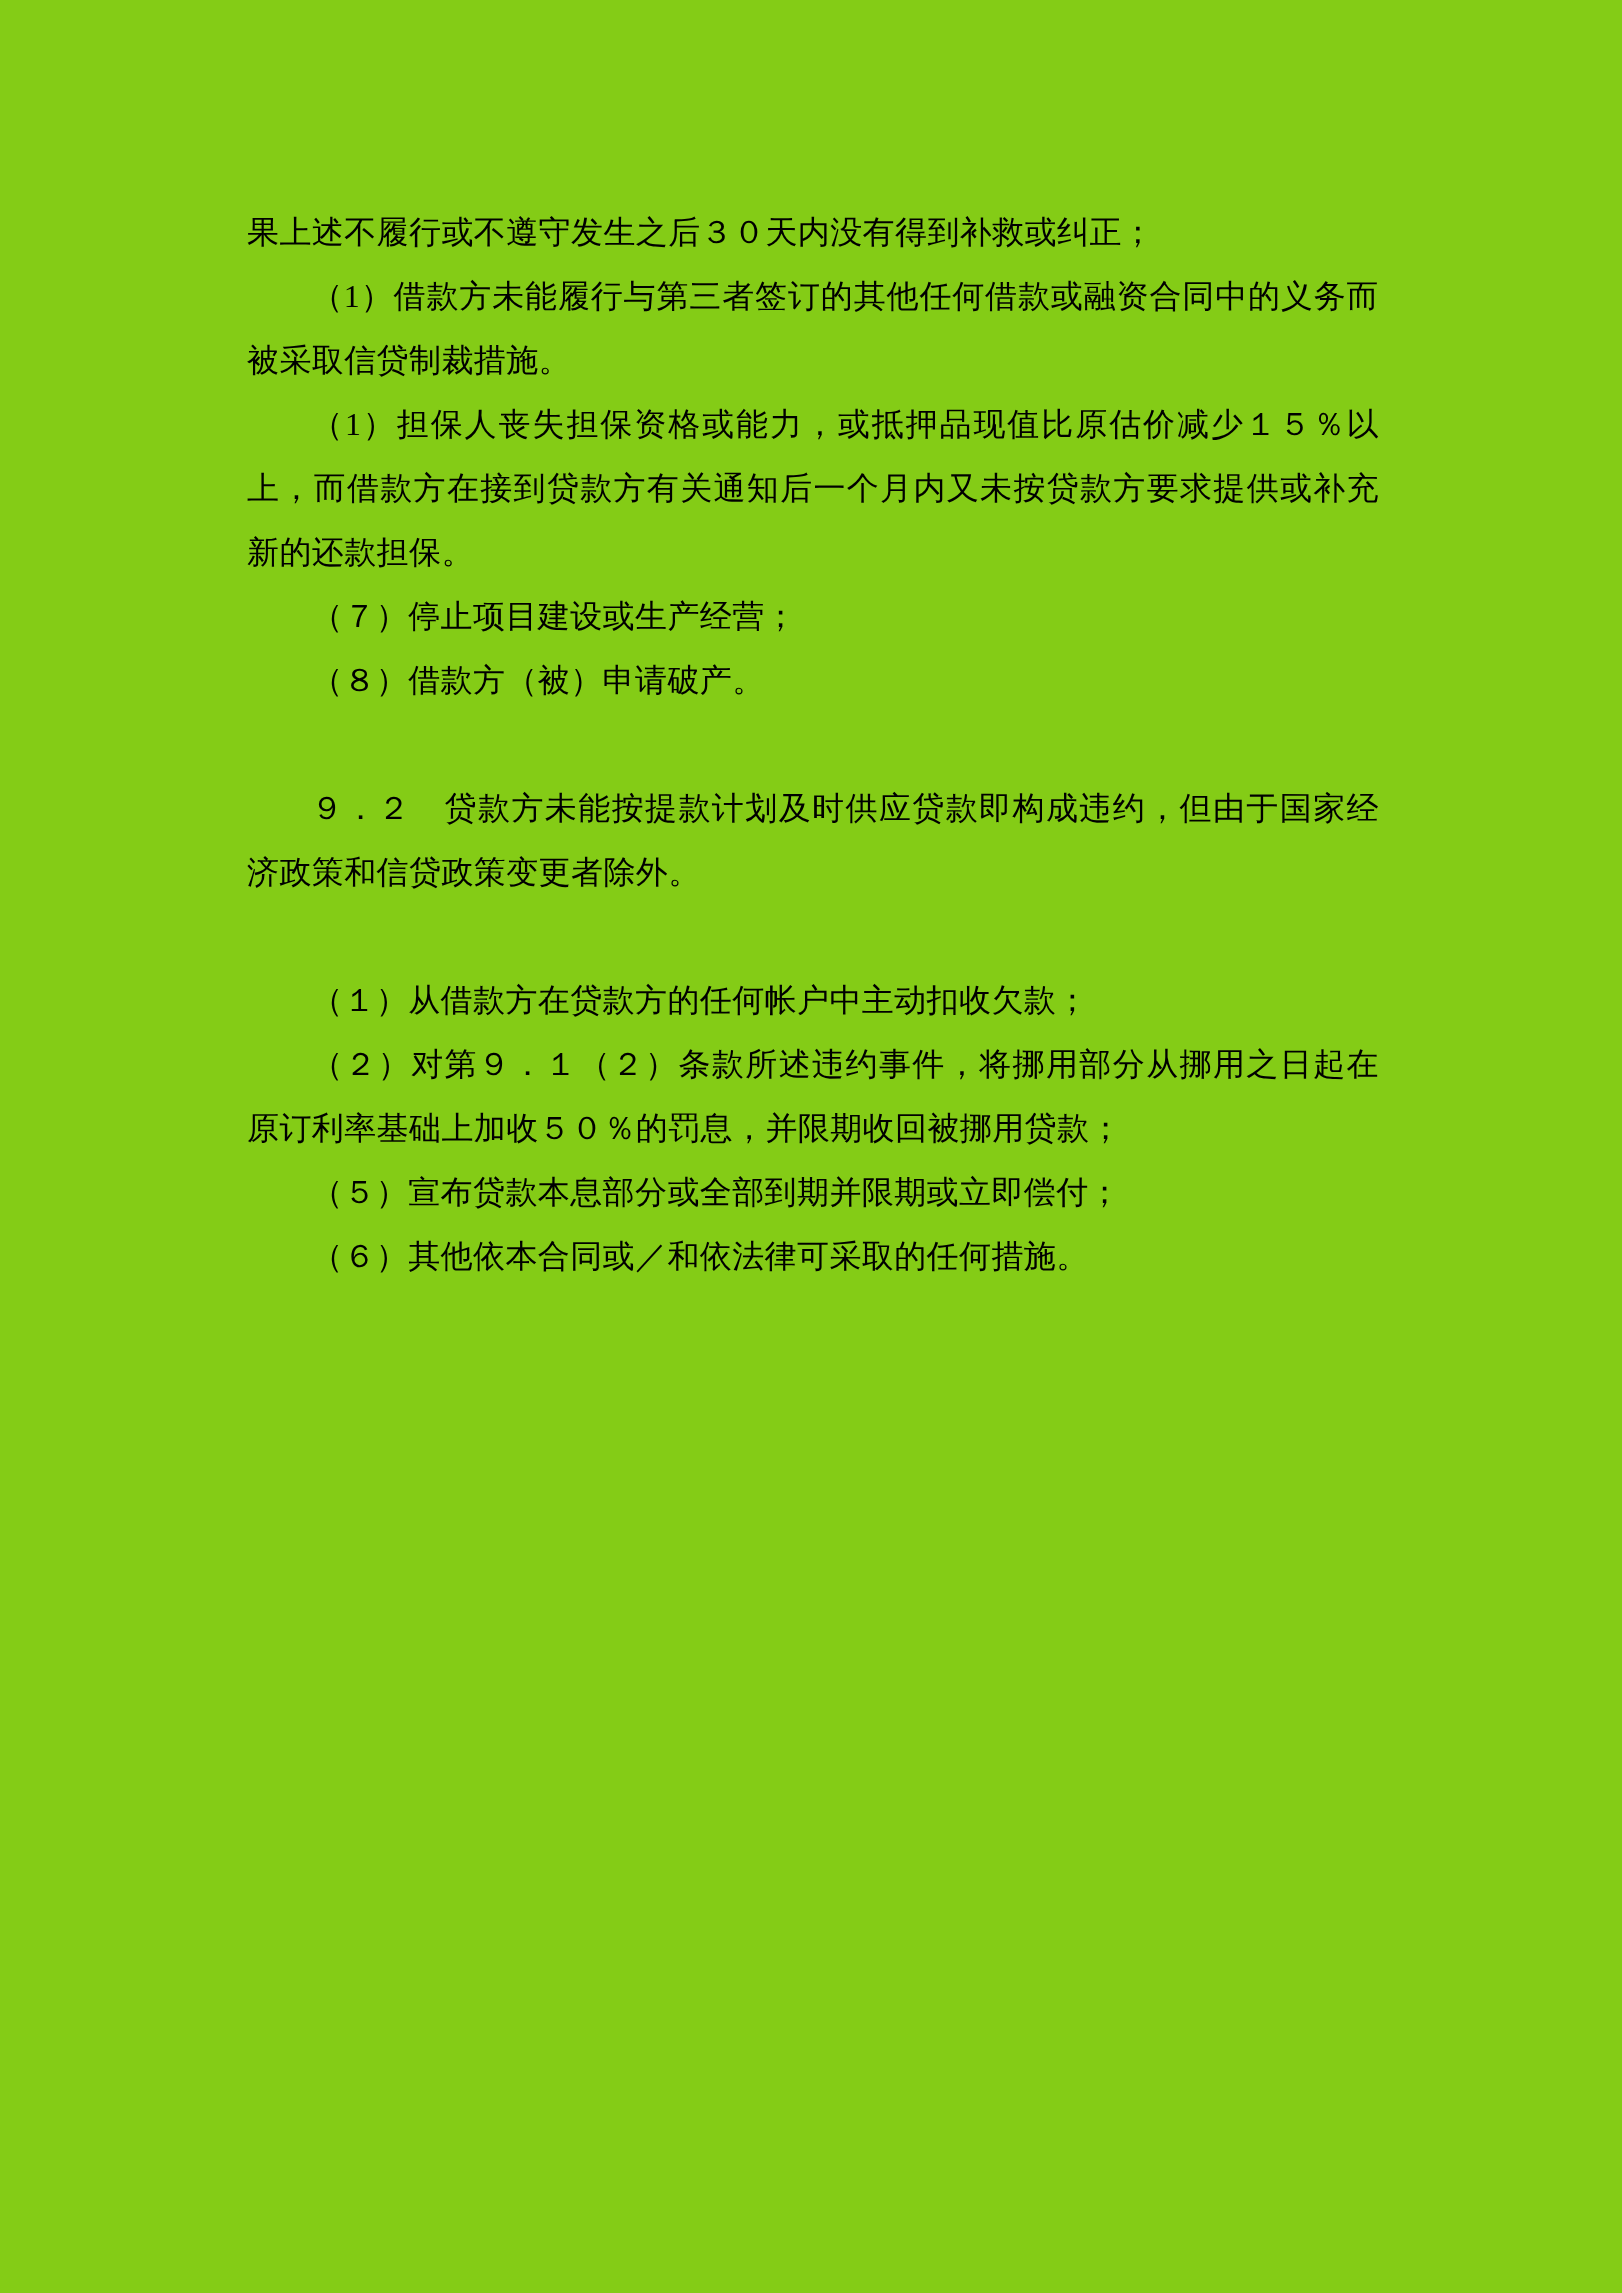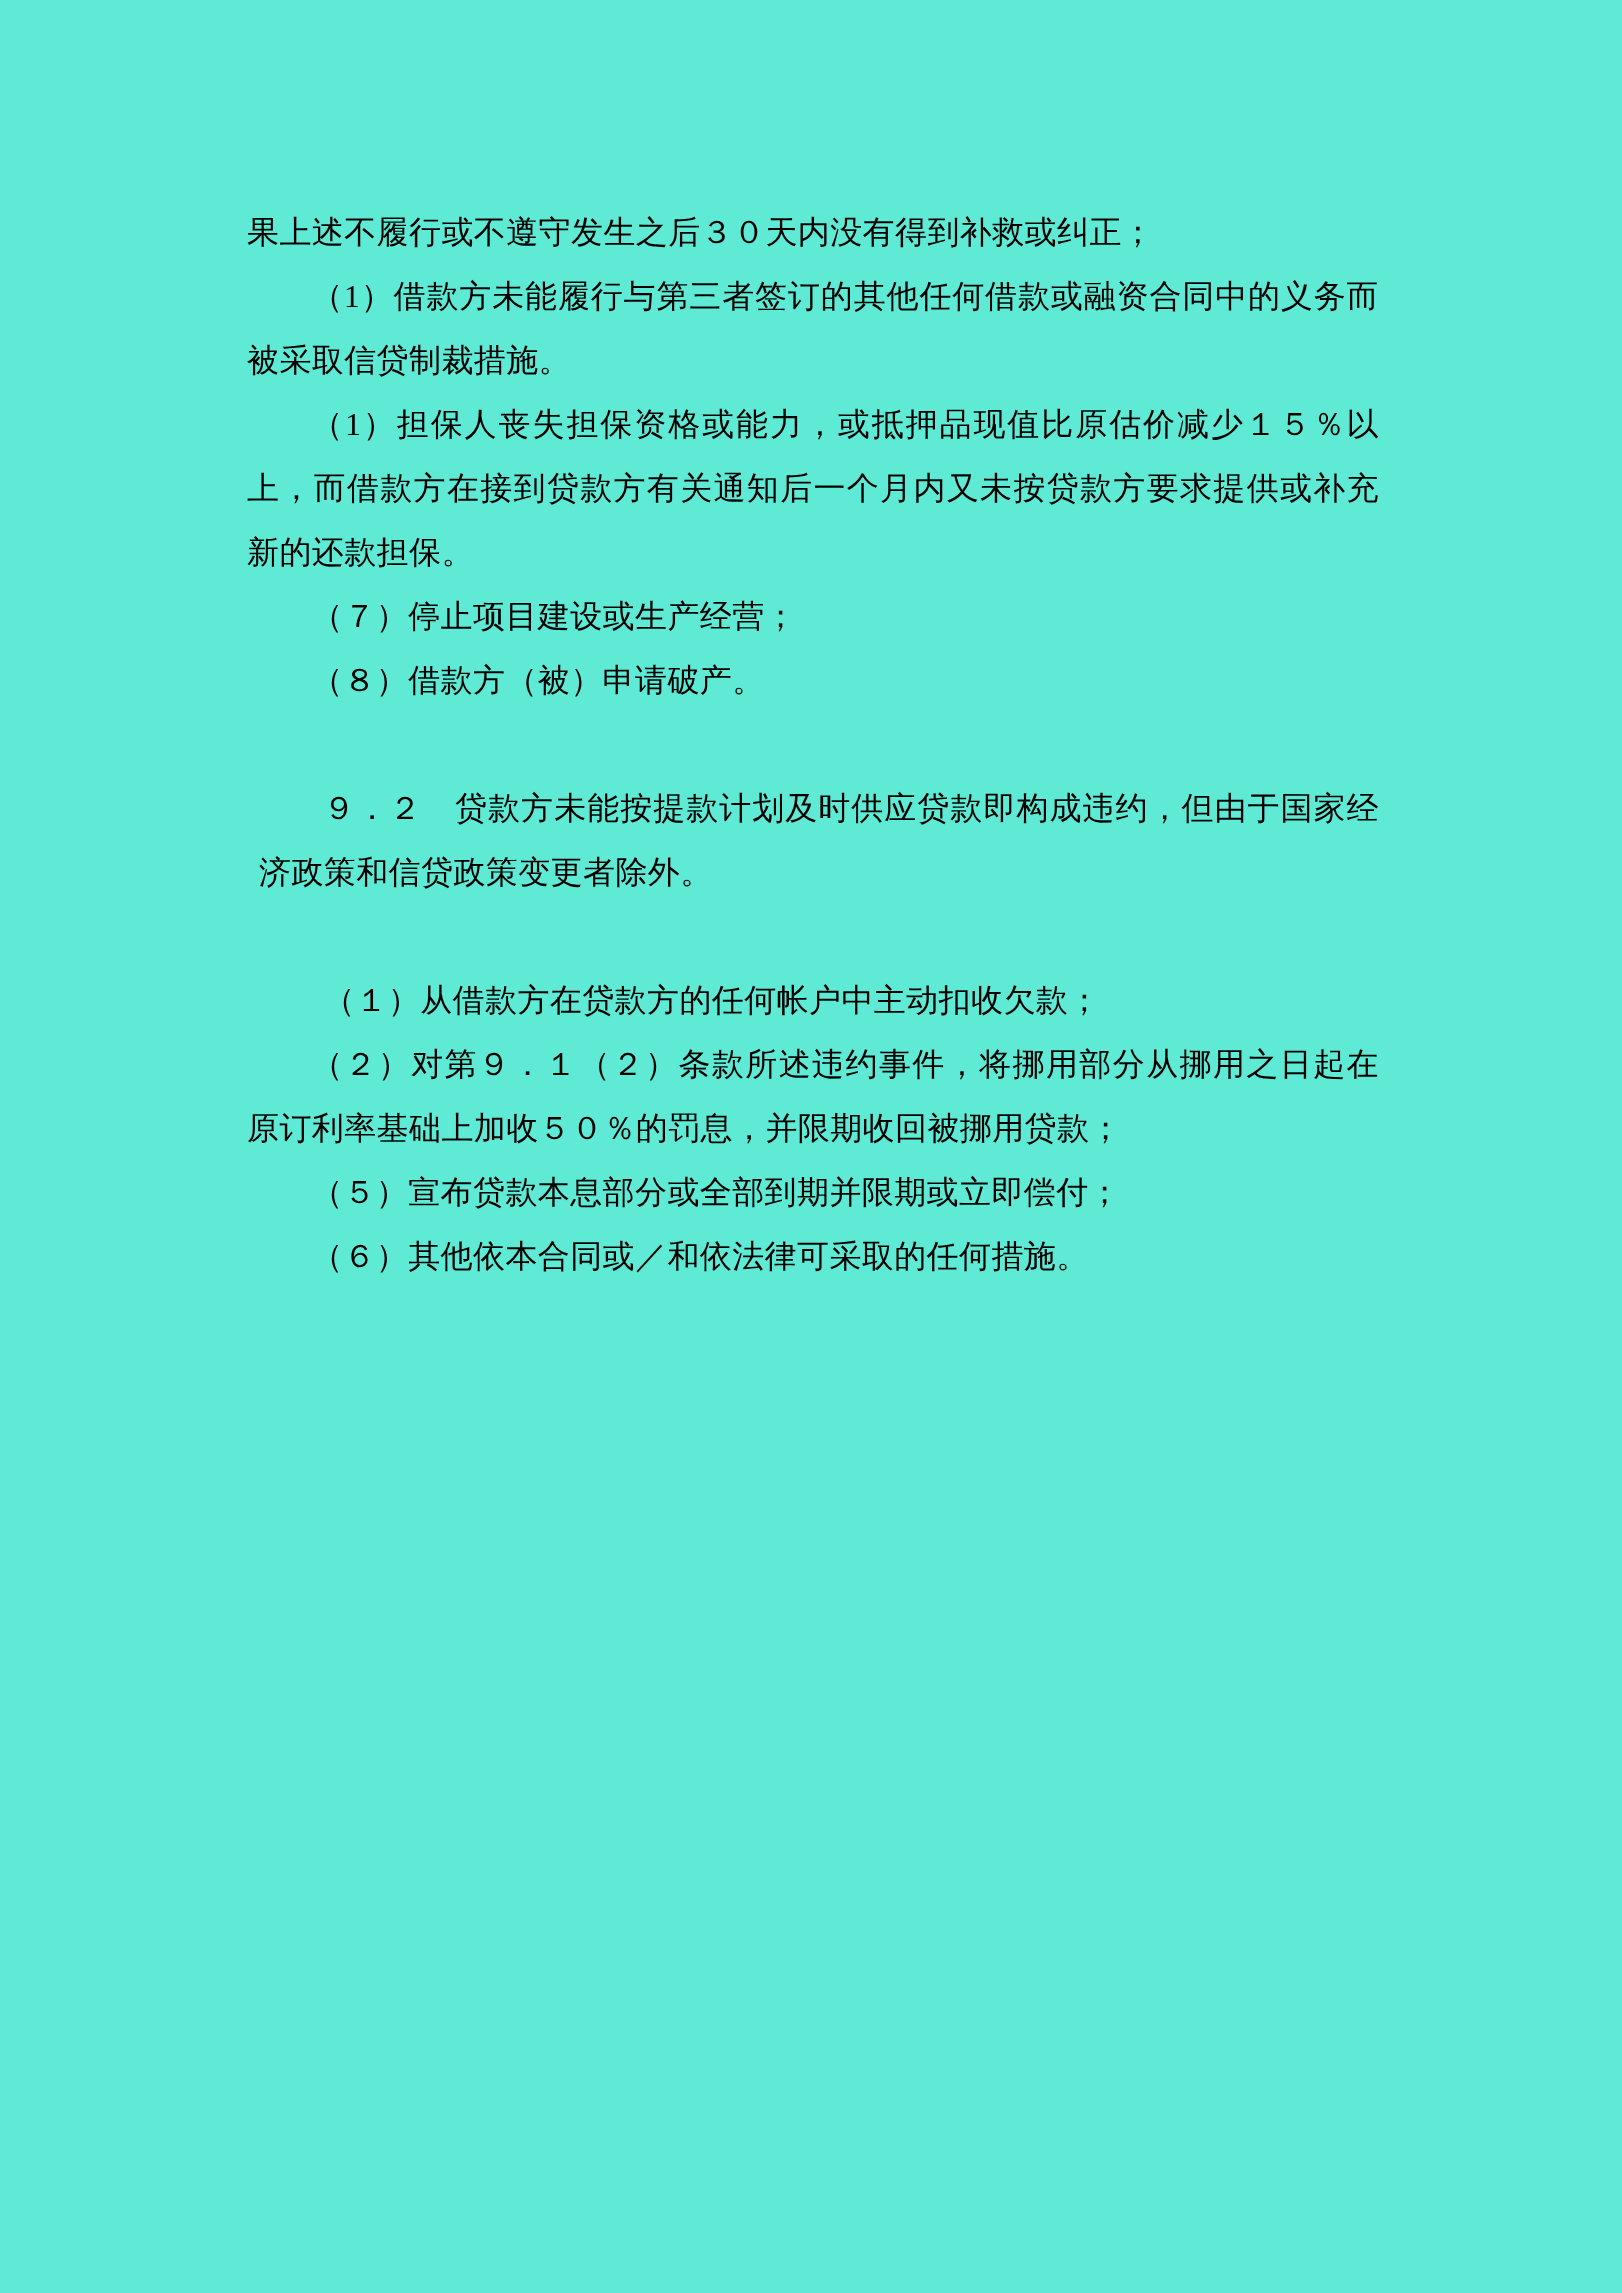--- a/index.html
+++ b/index.html
@@ -9,42 +9,41 @@
   }
   body {
     width: 1623px;
     height: 2294px;
     overflow: hidden;
   }
   .page {
     box-sizing: border-box;
     width: 1623px;
     height: 2294px;
-    background: #5eead4;
+    background: #84cc16;
     padding: 200px 244px 10px 247px;
   }
   .doc-body {
     width: 100%;
   }
   .para {
     margin: 0;
     font-family: "Liberation Serif", "DejaVu Serif", serif;
     font-size: 32px;
     line-height: 64px;
     color: #000000;
     text-align: justify;
     word-break: break-all;
     letter-spacing: 0.4px;
   }
   .para.indent {
     text-indent: 64px;
   }
   .para.gap {
     margin-top: 64px;
-    margin-left: 12px;
   }
 </style>
 </head>
 <body>
 
 <div class="page">
   <div class="doc-body">
       <p class="para">果上述不履行或不遵守发生之后３０天内没有得到补救或纠正；</p>
       <p class="para indent">（1）借款方未能履行与第三者签订的其他任何借款或融资合同中的义务而被采取信贷制裁措施。</p>
       <p class="para indent">（1）担保人丧失担保资格或能力，或抵押品现值比原估价减少１５％以上，而借款方在接到贷款方有关通知后一个月内又未按贷款方要求提供或补充新的还款担保。</p>

